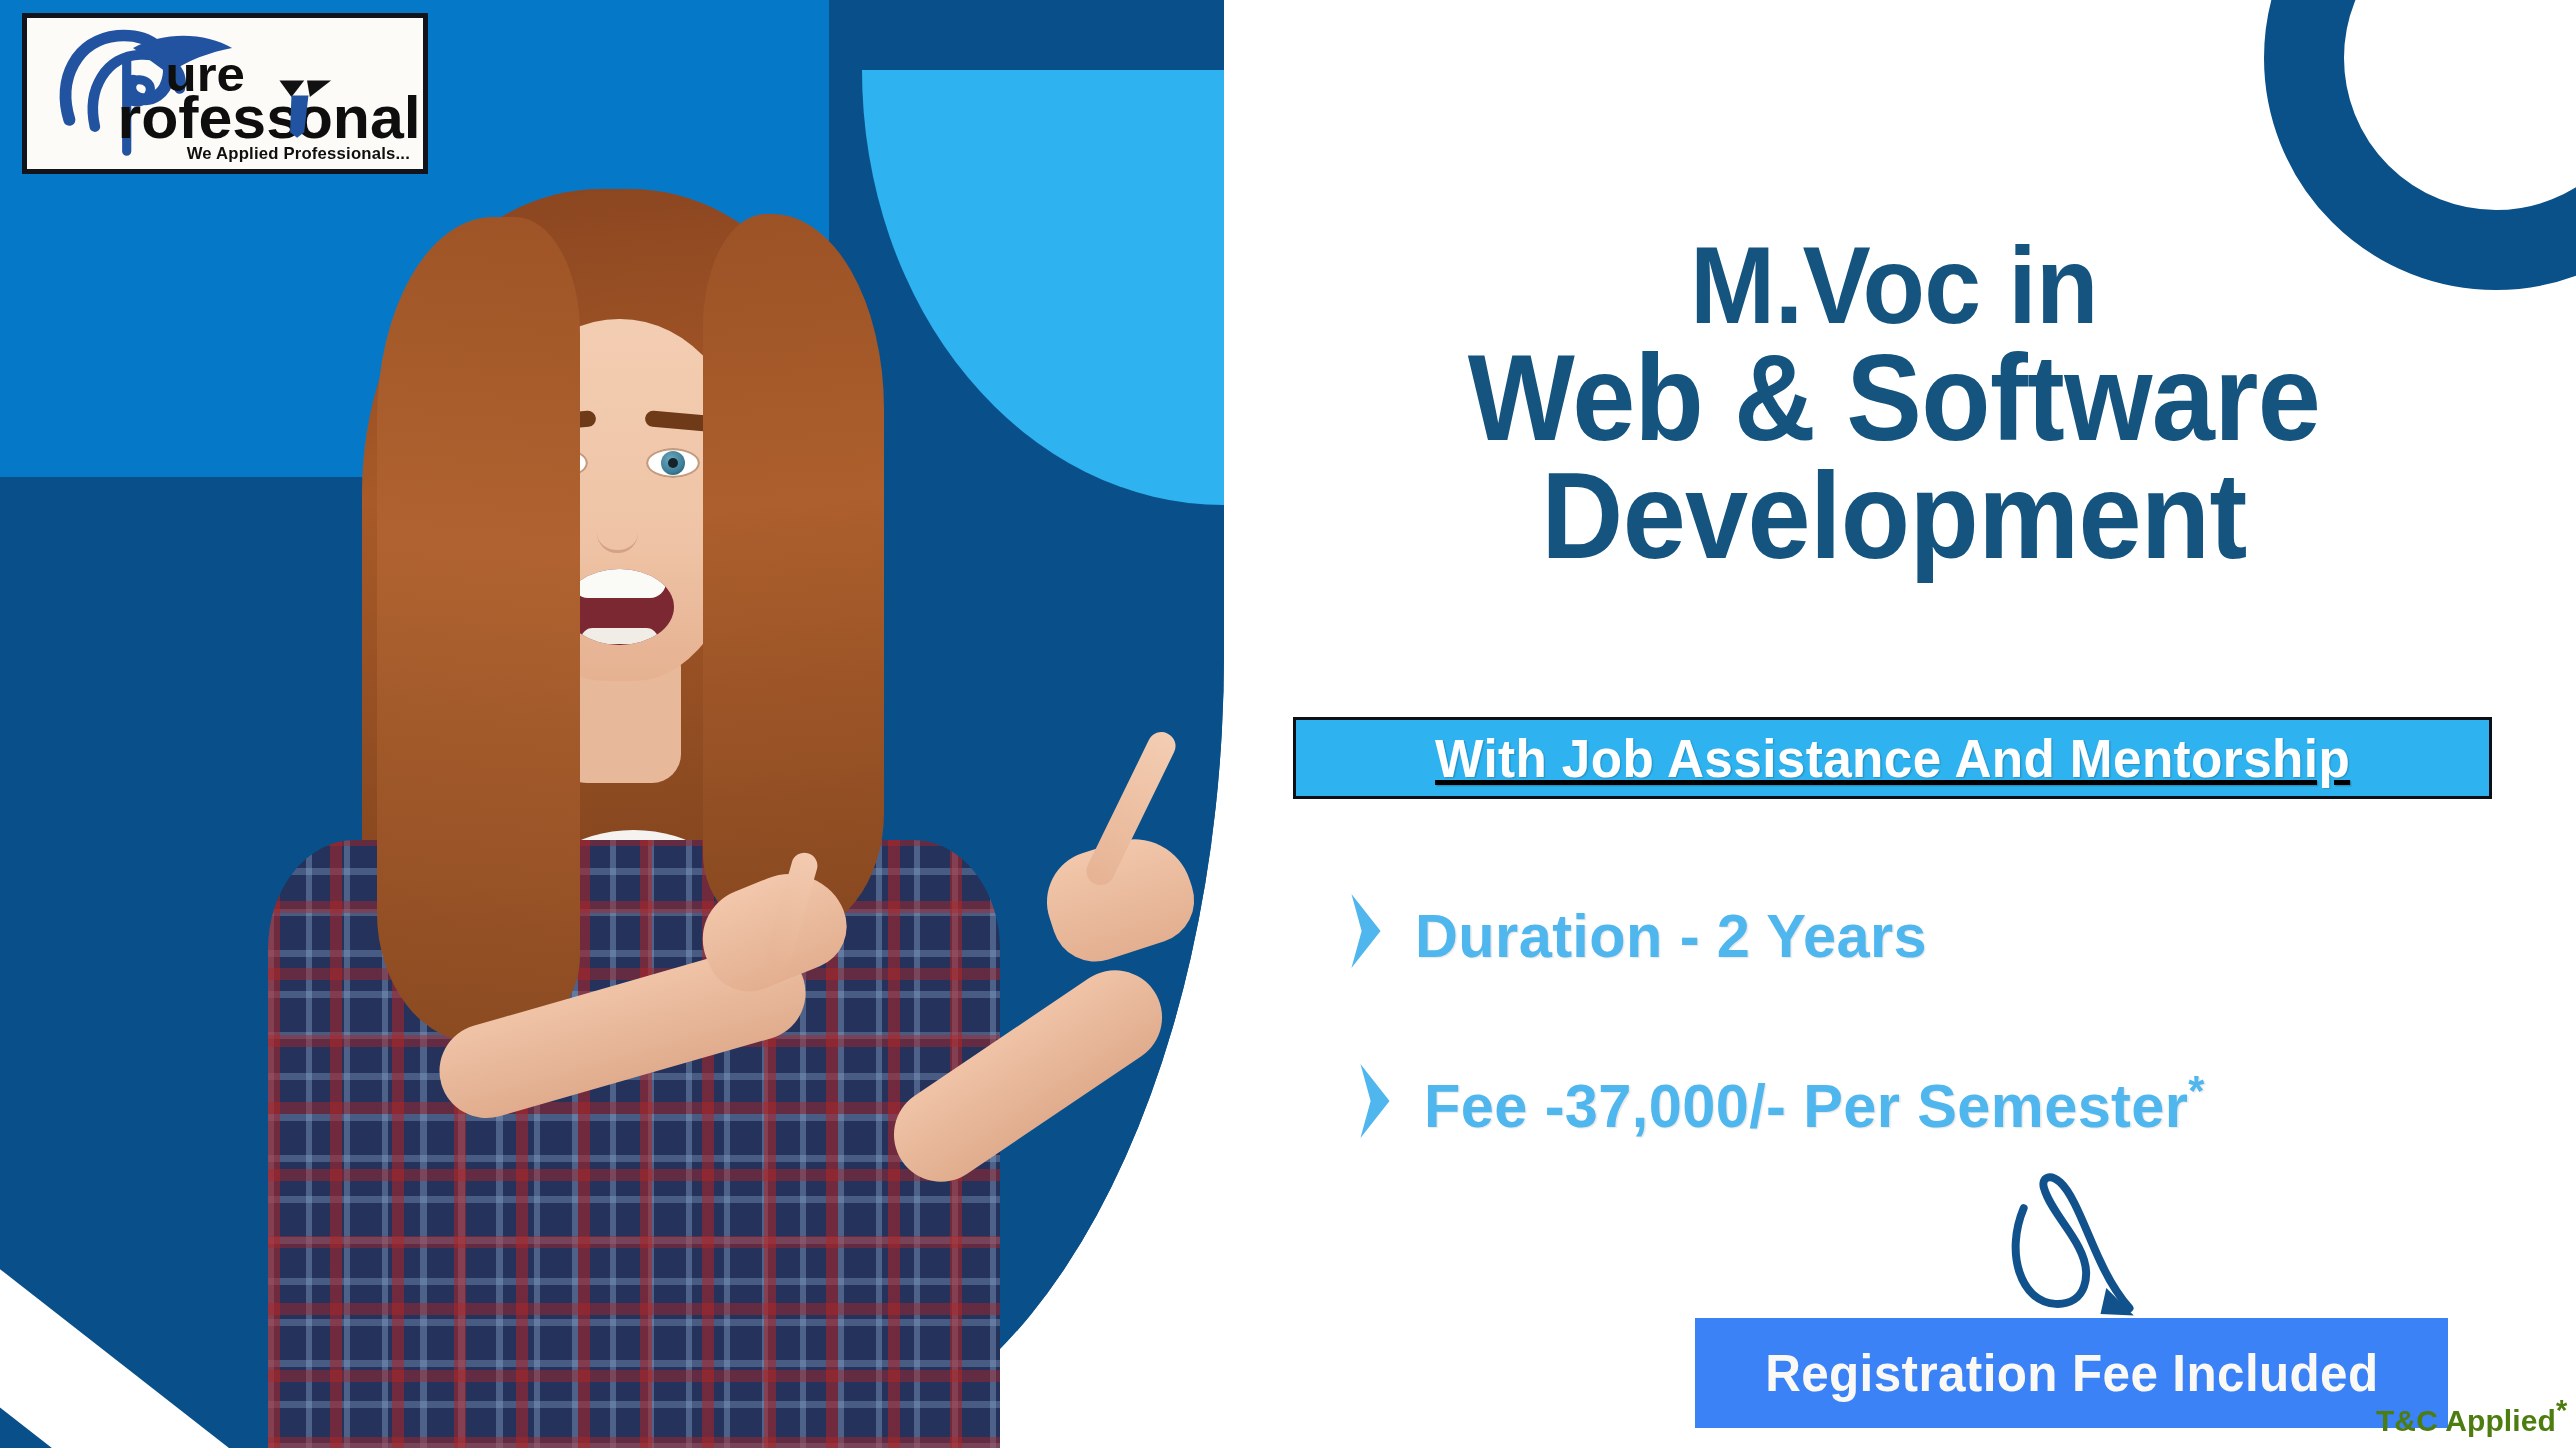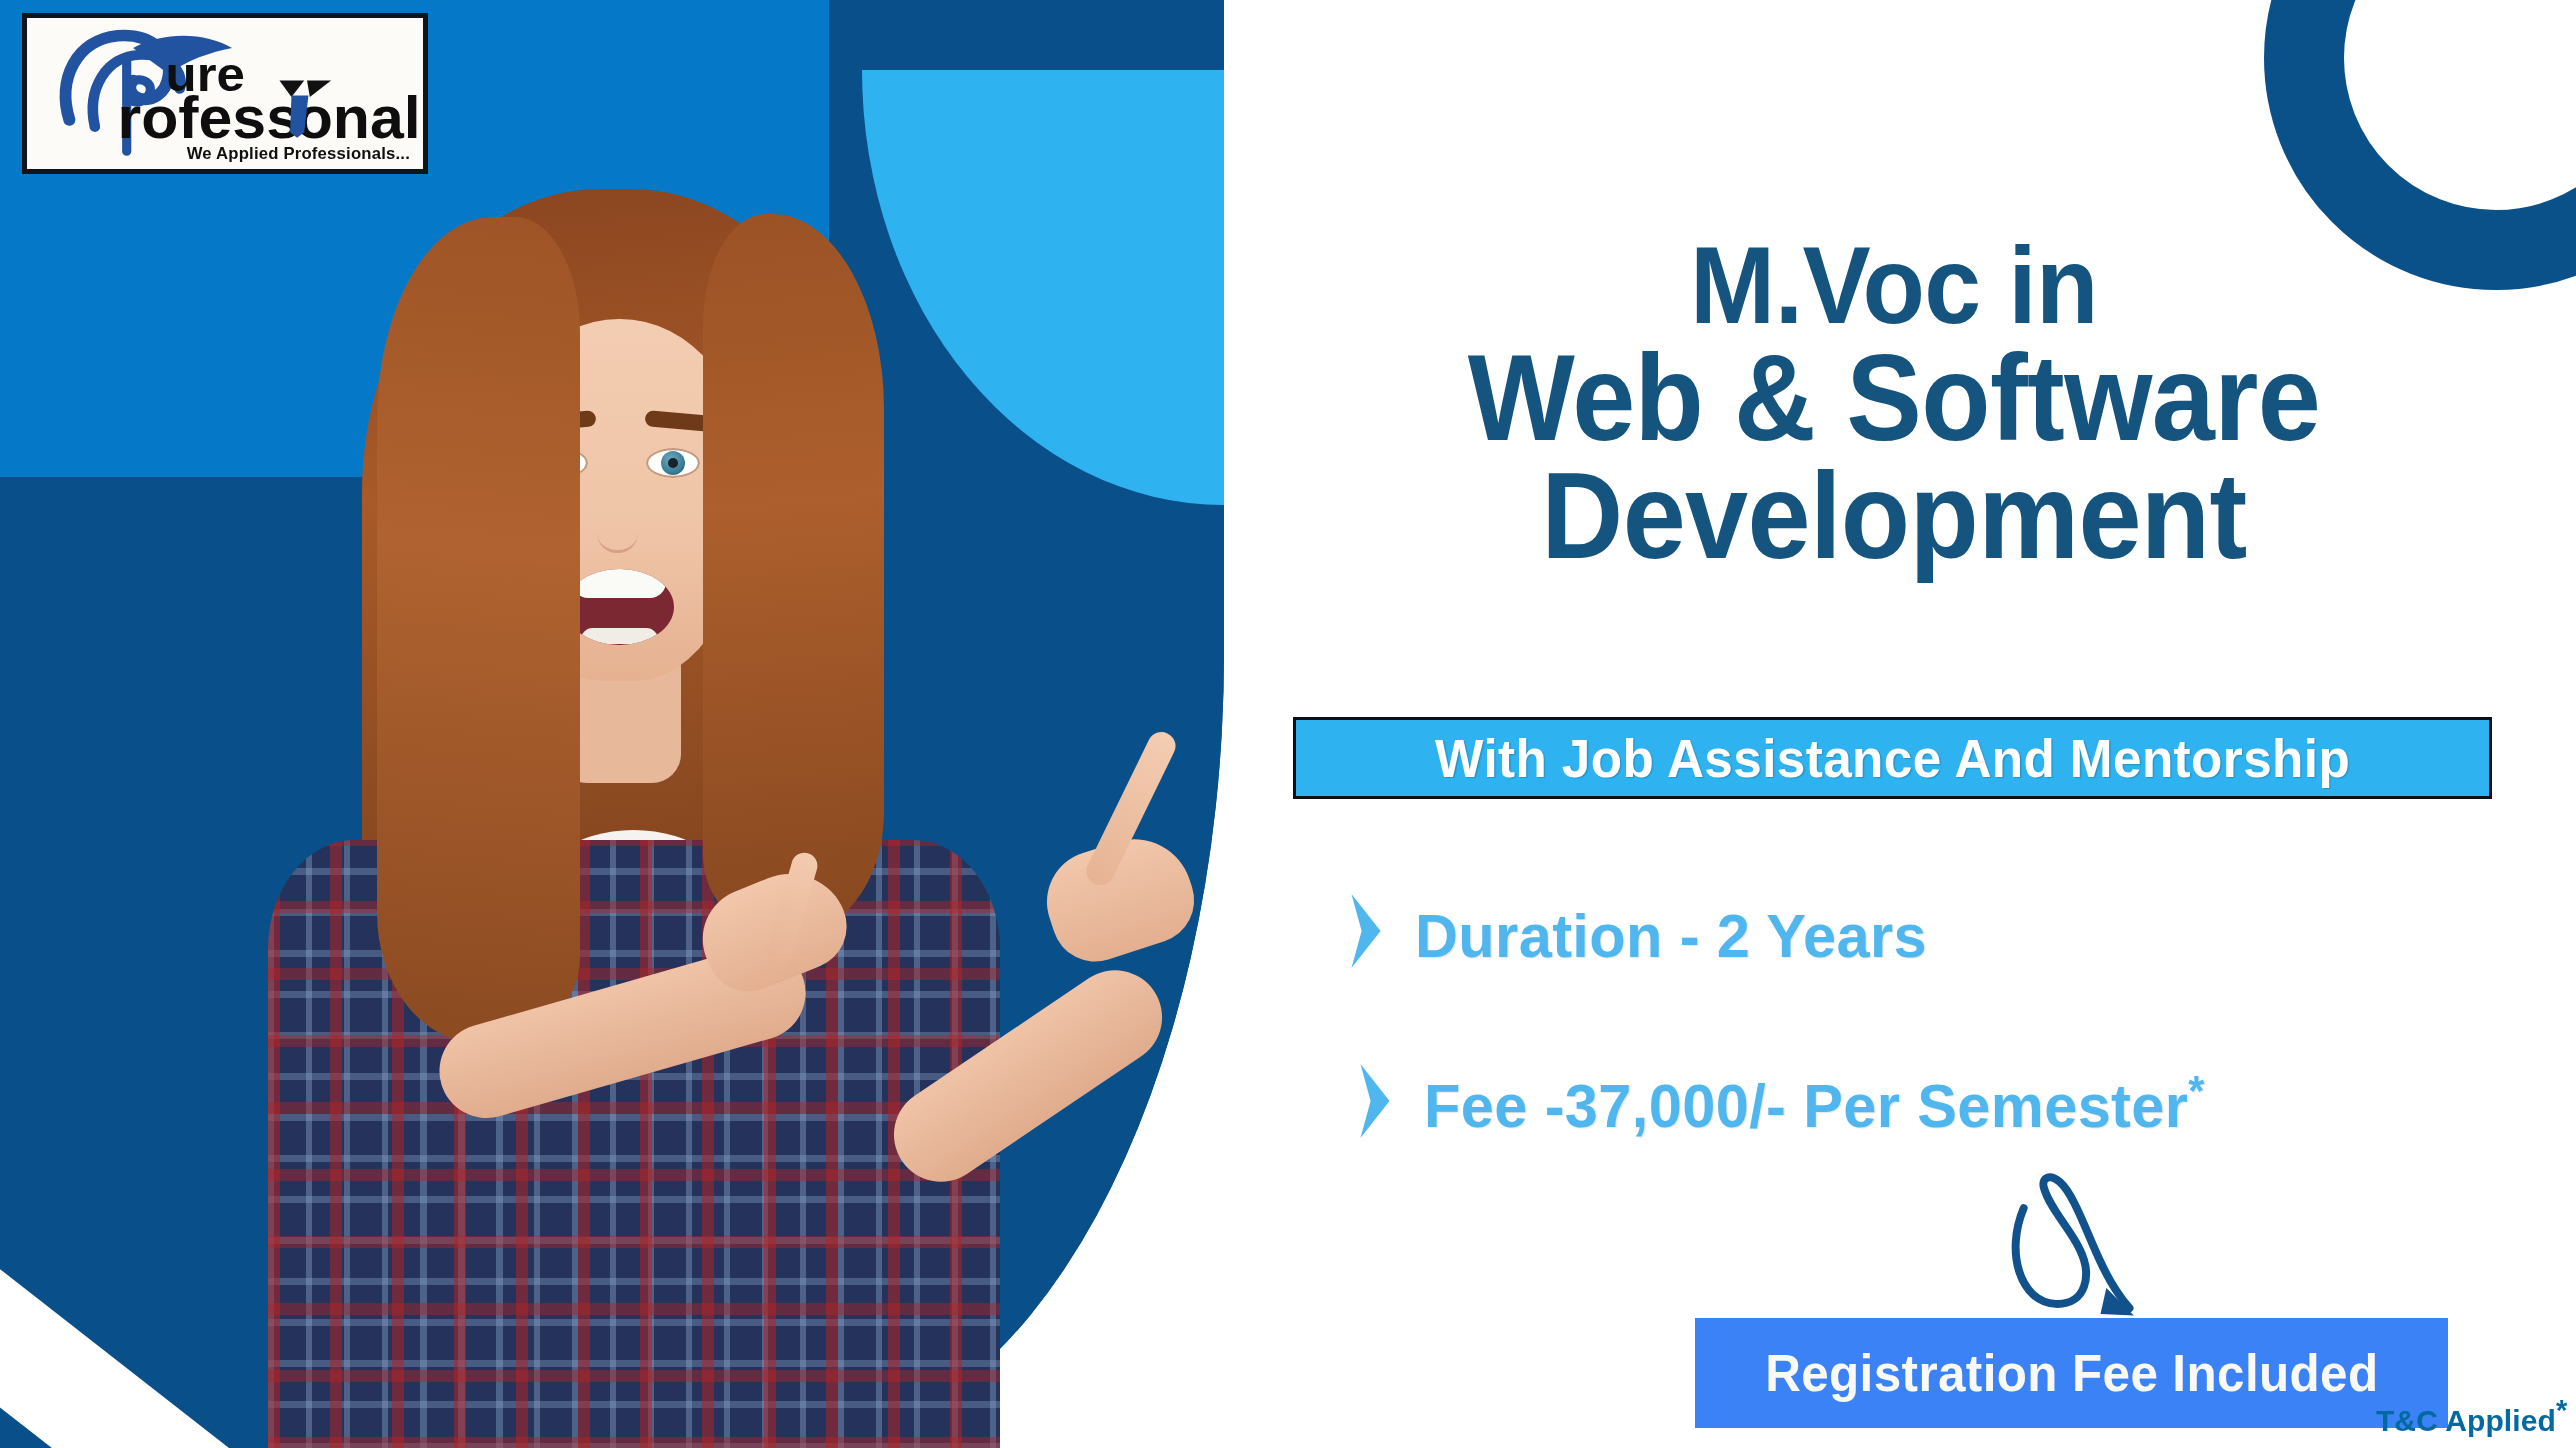--- a/index.html
+++ b/index.html
@@ -359,20 +359,21 @@
     left: 62px;
     top: 717px;
     width: 1199px;
     height: 82px;
     background: #2EB3F0;
     border: 3.6px solid #0B1018;
     box-sizing: border-box;
     display: flex;
     align-items: center;
     justify-content: center;
+    text-decoration: underline;
   }
   .subtitle-bar span {
     color: #ffffff;
     font-weight: bold;
     font-size: 54px;
     letter-spacing: 0.4px;
     transform: scaleX(0.95);
     text-shadow: 1.4px 1.4px 1.4px rgba(0,0,0,.18);
   }
 
@@ -429,21 +430,21 @@
     font-weight: bold;
     font-size: 52px;
     letter-spacing: 0.4px;
     transform: scaleX(0.95);
   }
 
   .tc-note {
     position: absolute;
     right: 8.7px;
     top: 1394px;
-    color: #0369a1;
+    color: #4d7c0f;
     font-weight: bold;
     font-size: 30px;
     letter-spacing: 0.1px;
   }
   .tc-note sup { font-size: 29px; }
 </style>
 </head>
 <body>
 
 <div id="banner">

